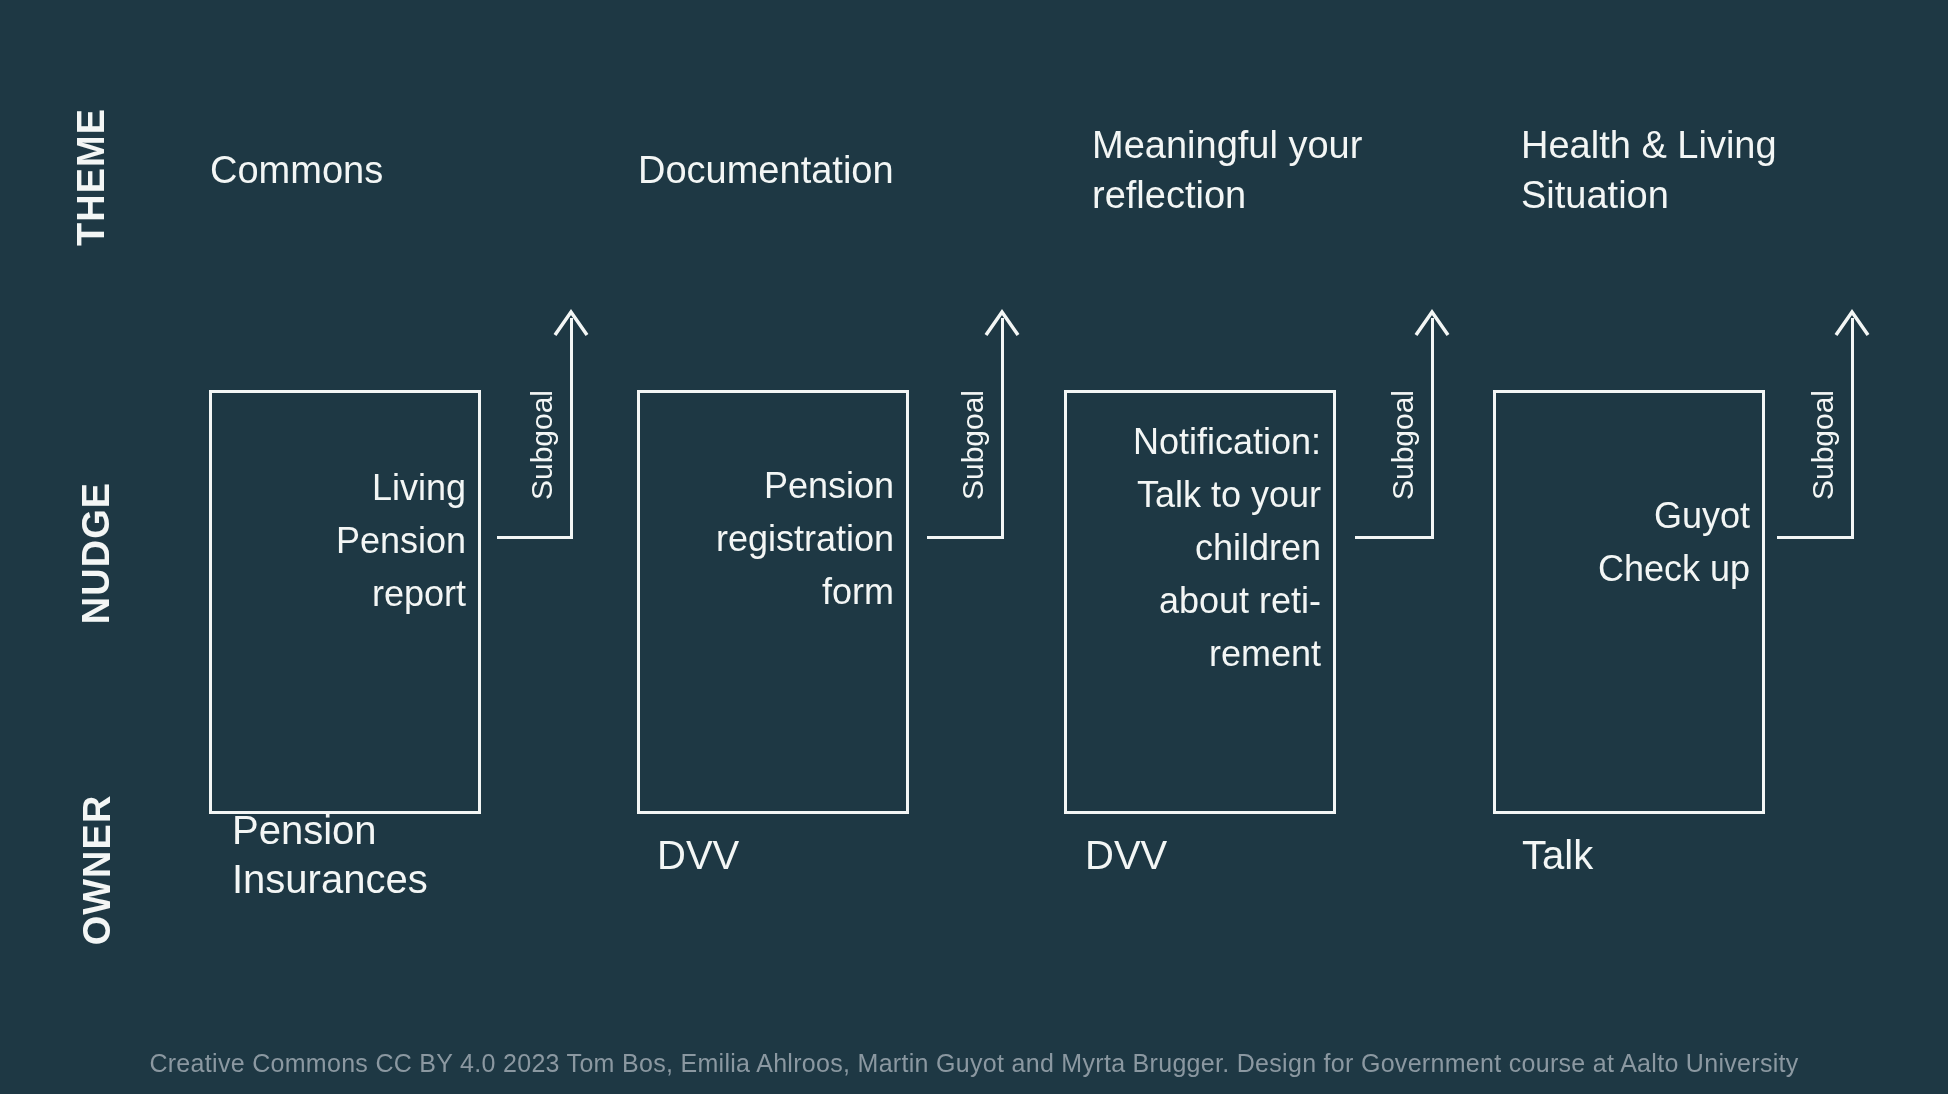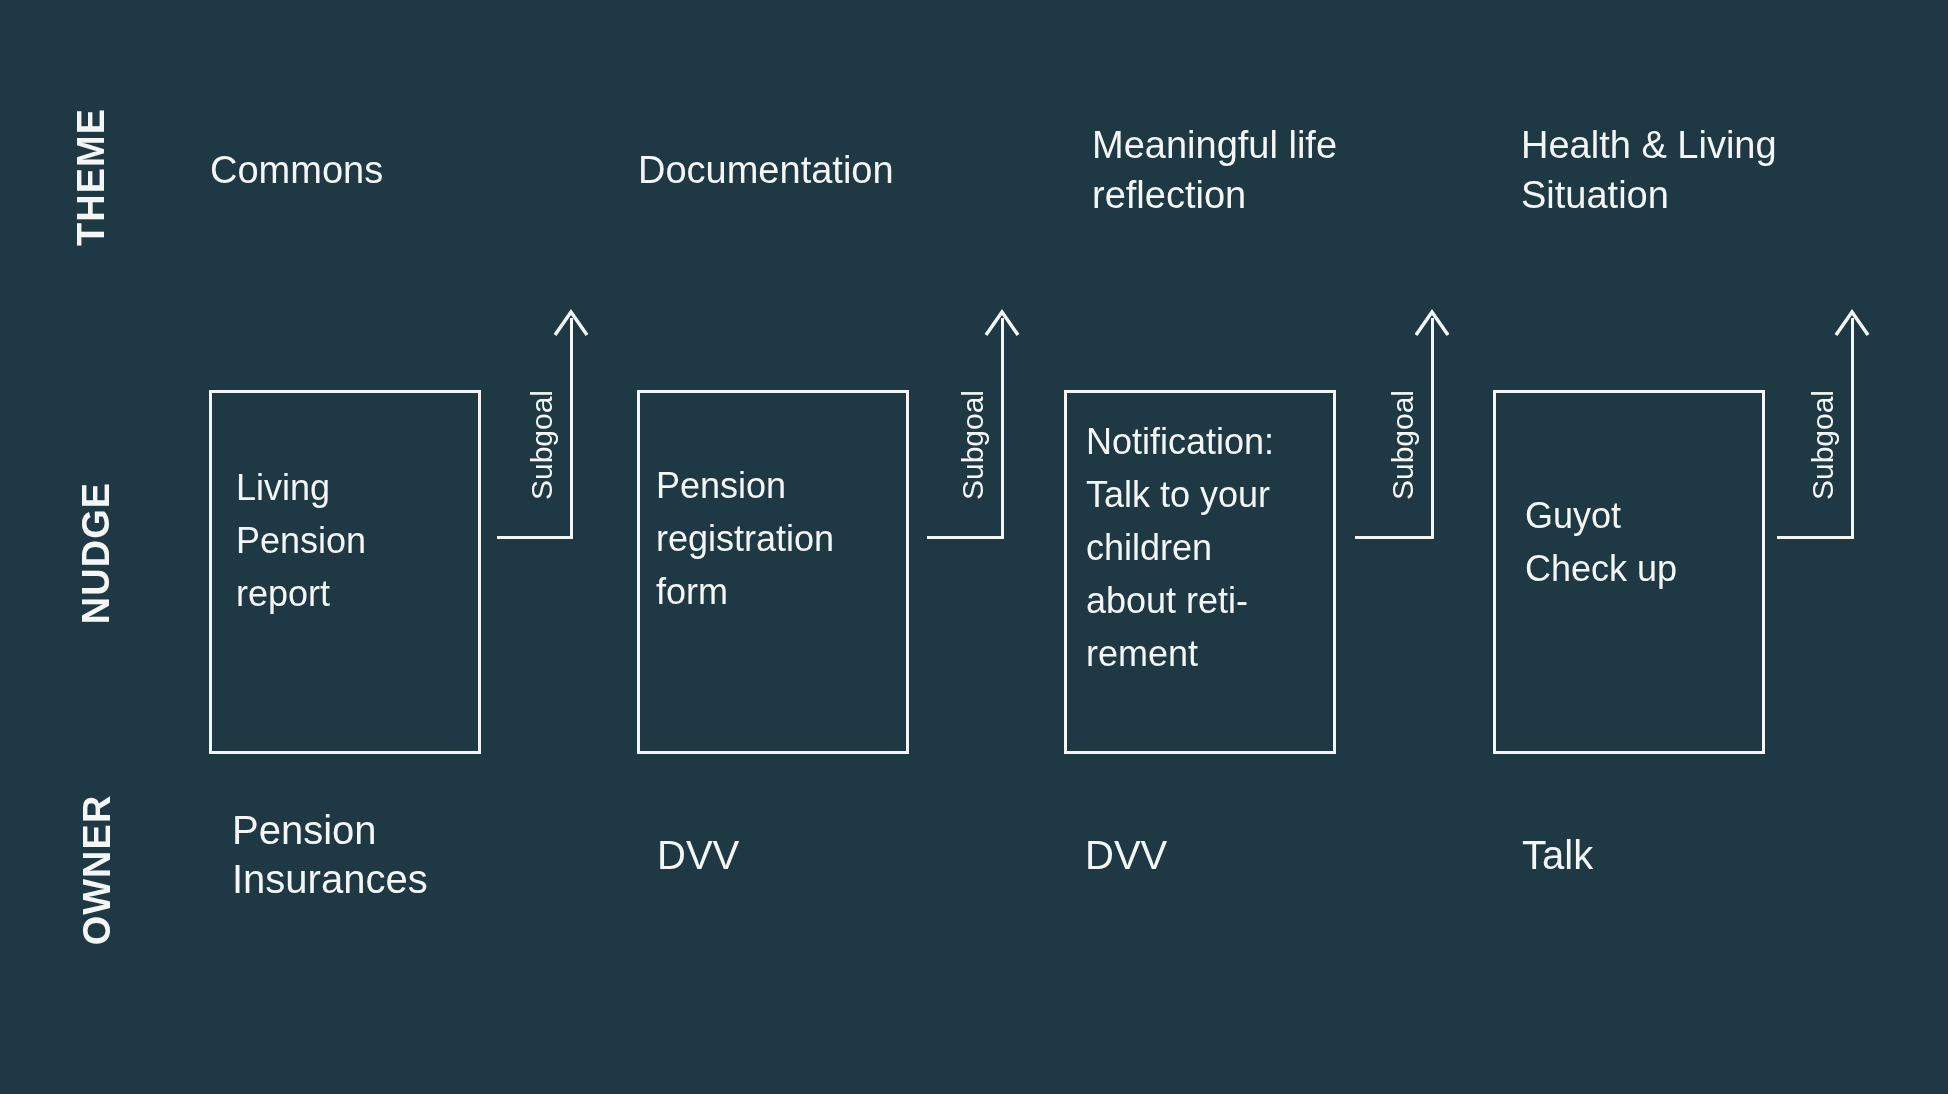--- a/index.html
+++ b/index.html
@@ -45,22 +45,23 @@
     align-items: center;
     font-size: 38px;
     line-height: 50px;
     white-space: pre-line;
   }
   .nudge-box {
     position: absolute;
     left: var(--bx);
     top: 390px;
     width: 272px;
-    height: 364px;
+    height: 424px;
     border: 3px solid var(--line);
+    text-align: right;
   }
   .nudge-text {
     padding: var(--pt) 12px 0 var(--pl);
     font-size: 36px;
     line-height: 53px;
     white-space: pre-line;
   }
   .arrow-vline {
     position: absolute;
     left: calc(var(--ax) - 1.5px);
@@ -157,21 +158,21 @@
     <div class="arrow-hline"></div>
     <div class="arrow-vline"></div>
     <svg class="arrow-head" width="40" height="30" viewBox="0 0 40 30">
         <path d="M4 27 L20 4 L36 27"></path>
       </svg>
     <div class="subgoal-label">Subgoal</div>
     <div class="owner-label">DVV</div>
   </div>
 
   <div style="--tx:1092px; --bx:1064px; --ox:1085px; --ax:1432px; --hx:1355px; --pt:22px; --pl:19px;">
-    <div class="theme-label">Meaningful life
+    <div class="theme-label">Meaningful your
 reflection</div>
     <div class="nudge-box">
       <div class="nudge-text">Notification:
 Talk to your
 children
 about reti-
 rement</div>
     </div>
     <div class="arrow-hline"></div>
     <div class="arrow-vline"></div>
@@ -191,14 +192,15 @@
     </div>
     <div class="arrow-hline"></div>
     <div class="arrow-vline"></div>
     <svg class="arrow-head" width="40" height="30" viewBox="0 0 40 30">
         <path d="M4 27 L20 4 L36 27"></path>
       </svg>
     <div class="subgoal-label">Subgoal</div>
     <div class="owner-label">Talk</div>
   </div>
 
+  <div class="footer">Creative Commons CC BY 4.0 2023 Tom Bos, Emilia Ahlroos, Martin Guyot and Myrta Brugger. Design for Government course at Aalto University</div>
 
 </div>
 
 </body></html>

